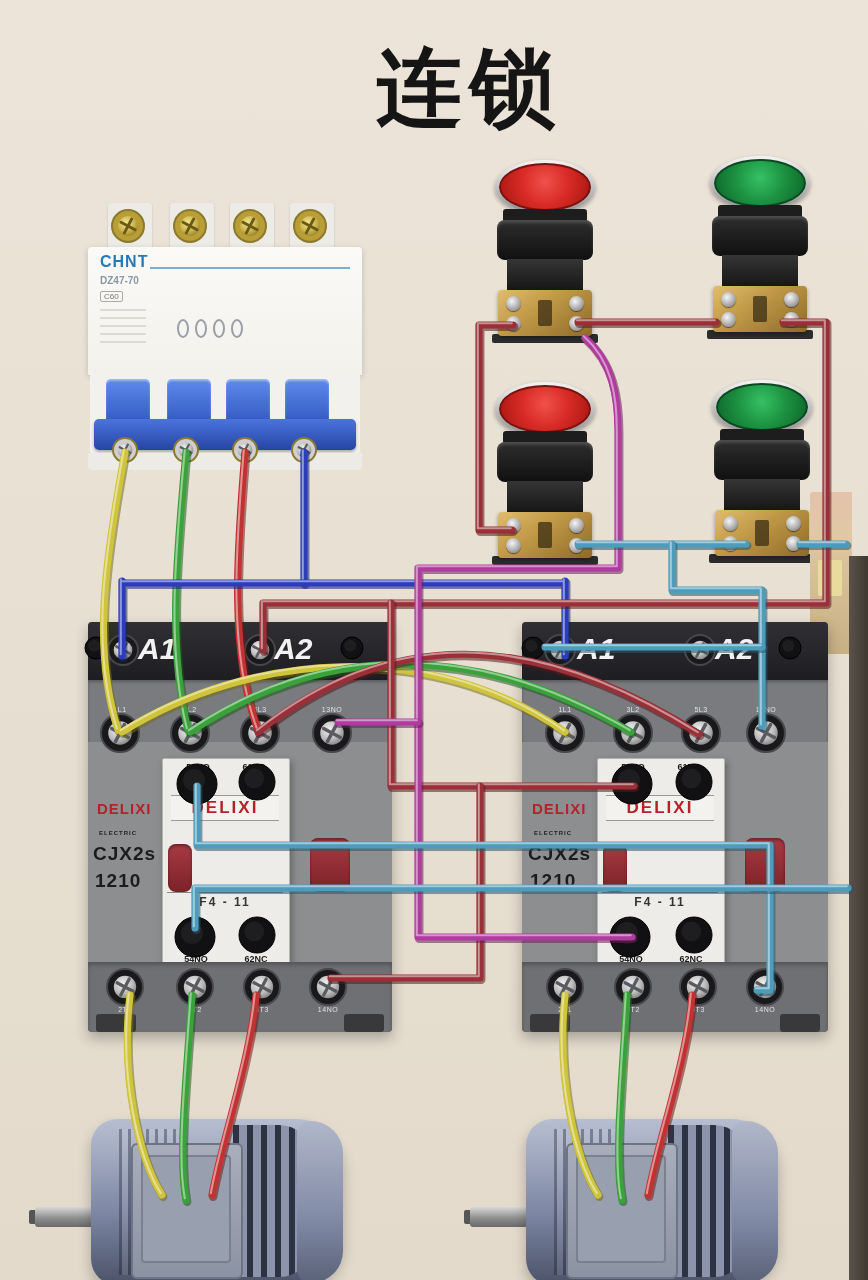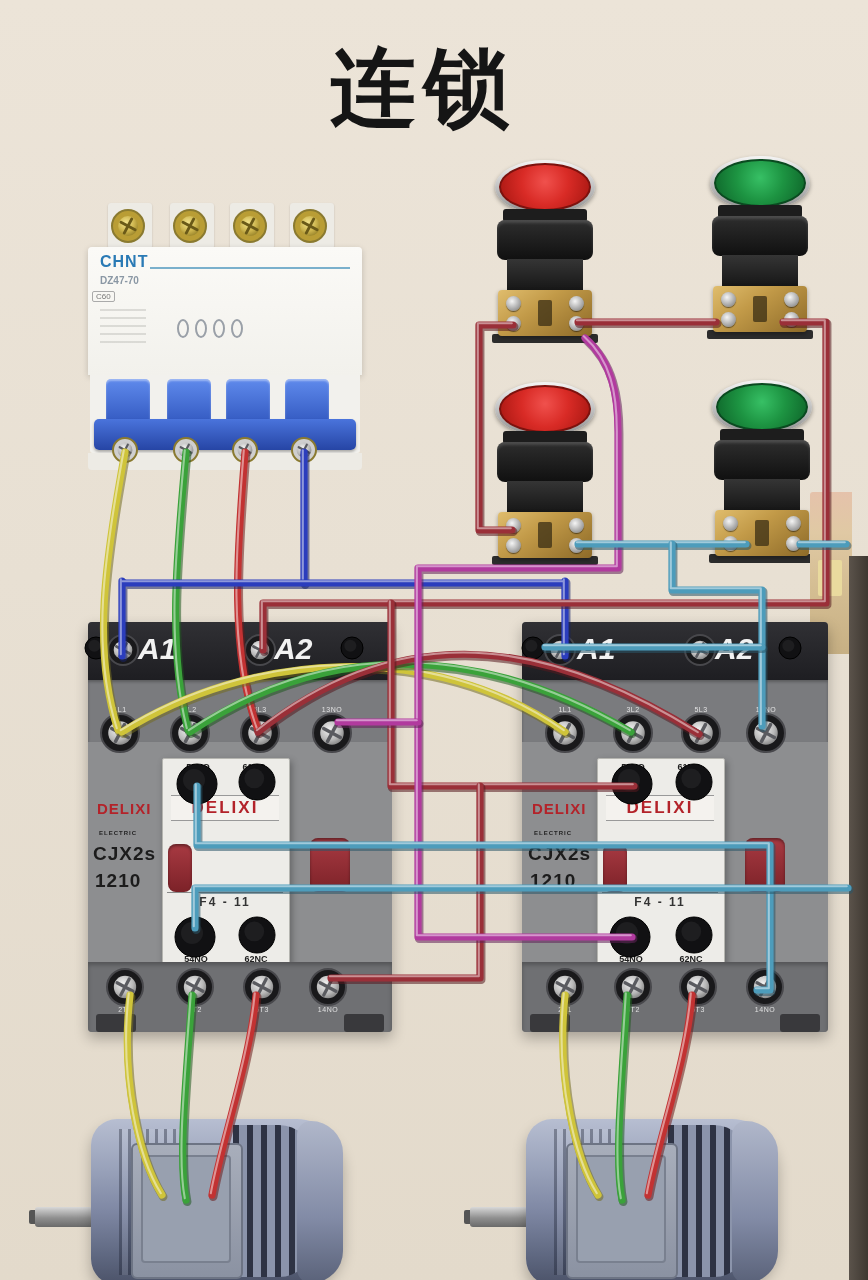--- a/index.html
+++ b/index.html
@@ -1,30 +1,30 @@
 <!DOCTYPE html>
 <html><head>
 <meta charset="utf-8">
 <style>
   html,body{margin:0;padding:0;background:#333;}
   .stage{position:relative;width:868px;height:1280px;overflow:hidden;
          background:linear-gradient(180deg,#ece4d8 0%,#e8e0d3 45%,#e3dacb 100%);
          font-family:"Liberation Sans",sans-serif;}
   .abs{position:absolute;}
-  .title{left:330px;top:44px;width:280px;font-family:"DejaVu Sans",sans-serif;
+  .title{left:330px;top:44px;width:280px;text-align:center;font-family:"DejaVu Sans",sans-serif;
          font-size:86px;font-weight:900;color:#151515;letter-spacing:8px;line-height:1.0;}
   
   .breaker{left:88px;top:203px;width:274px;height:267px;}
   .bk-tab{top:0;width:44px;height:46px;background:#edebe5;border-radius:3px;box-shadow:0 1px 2px rgba(0,0,0,.2);}
   .bk-body{left:0;top:44px;width:274px;height:128px;background:linear-gradient(180deg,#fbfaf7,#f2f1ec);
            border-radius:4px 4px 0 0;box-shadow:0 2px 6px rgba(0,0,0,.18);}
   .bk-brand{left:12px;top:6px;font-size:16px;font-weight:bold;color:#2a7ab5;letter-spacing:1px;}
   .bk-line{left:62px;top:20px;width:200px;height:2px;background:#7ab0cc;}
   .bk-model{left:12px;top:28px;font-size:10px;font-weight:bold;color:#8a97a4;}
-  .bk-rating{left:4px;top:44px;font-size:8px;color:#777;border:1px solid #aaa;padding:0 3px;border-radius:2px;}
+  .bk-rating{left:12px;top:44px;font-size:8px;color:#777;border:1px solid #aaa;padding:0 3px;border-radius:2px;}
   .bk-fine{left:12px;top:62px;width:46px;height:34px;
            background:repeating-linear-gradient(180deg,#c9c9c4 0 2px,transparent 2px 8px);opacity:.6;}
   .bk-ovals{left:86px;top:72px;display:flex;}
   .bk-ovals span{display:inline-block;width:8px;height:15px;border:2px solid #9aa0a8;border-radius:50%;margin:0 3px;}
   .bk-handles{left:2px;top:172px;width:270px;height:78px;background:#f2f1ed;border-radius:0 0 3px 3px;}
   .bk-handle{top:4px;width:44px;height:48px;border-radius:5px;
              background:linear-gradient(180deg,#5f8aec,#2f55bd);box-shadow:inset 0 2px 2px rgba(255,255,255,.4);}
   .bk-bar{left:4px;top:44px;width:262px;height:31px;border-radius:5px;
           background:linear-gradient(180deg,#4a74dc,#2645a5);box-shadow:0 2px 3px rgba(0,0,0,.3);}
   .bk-base{left:0;top:250px;width:274px;height:17px;background:#edebe5;border-radius:0 0 4px 4px;}

